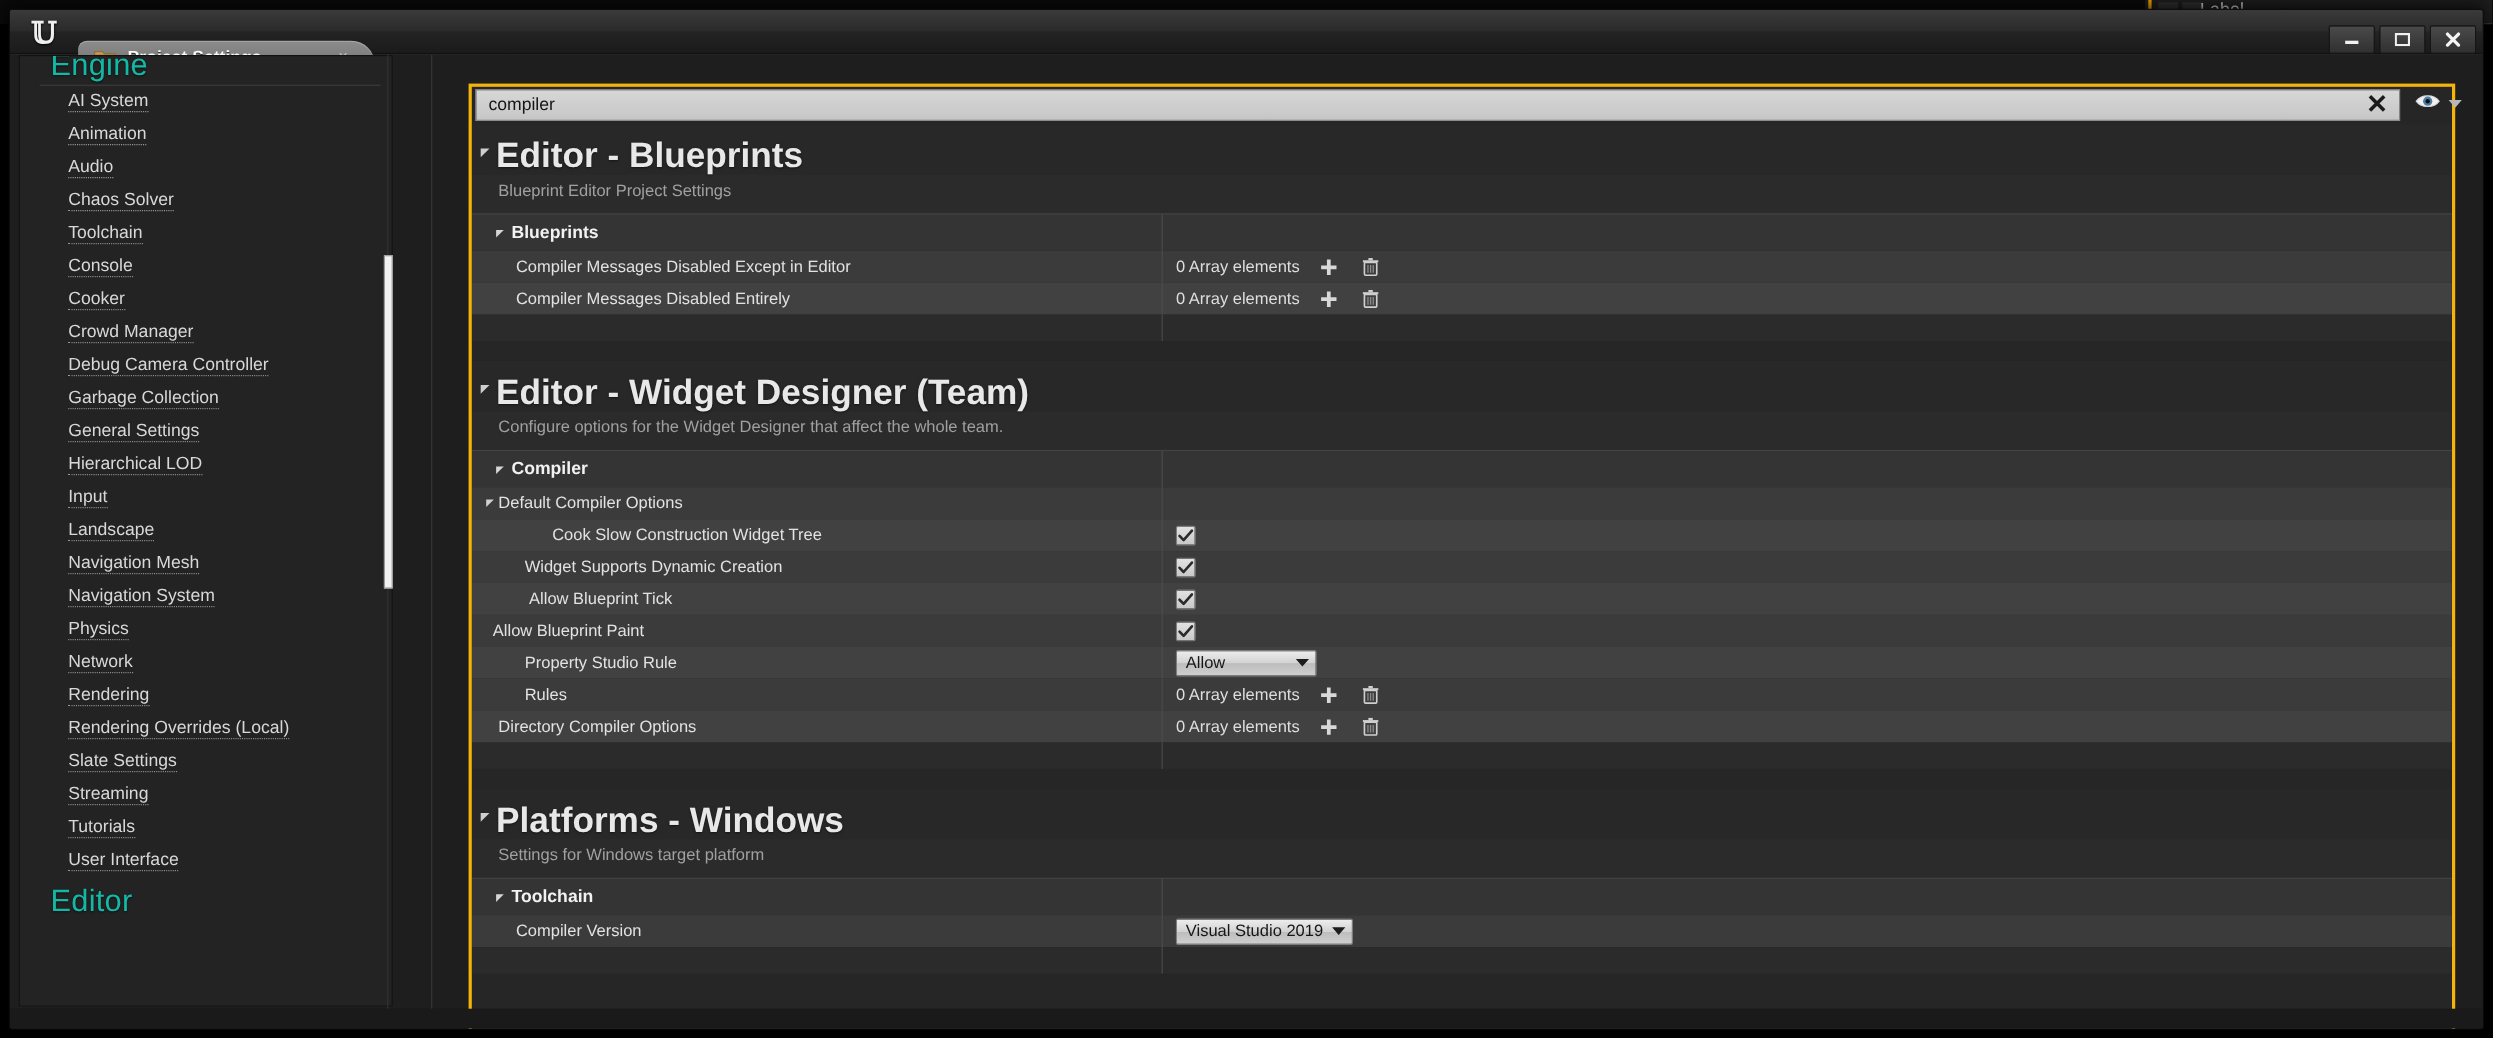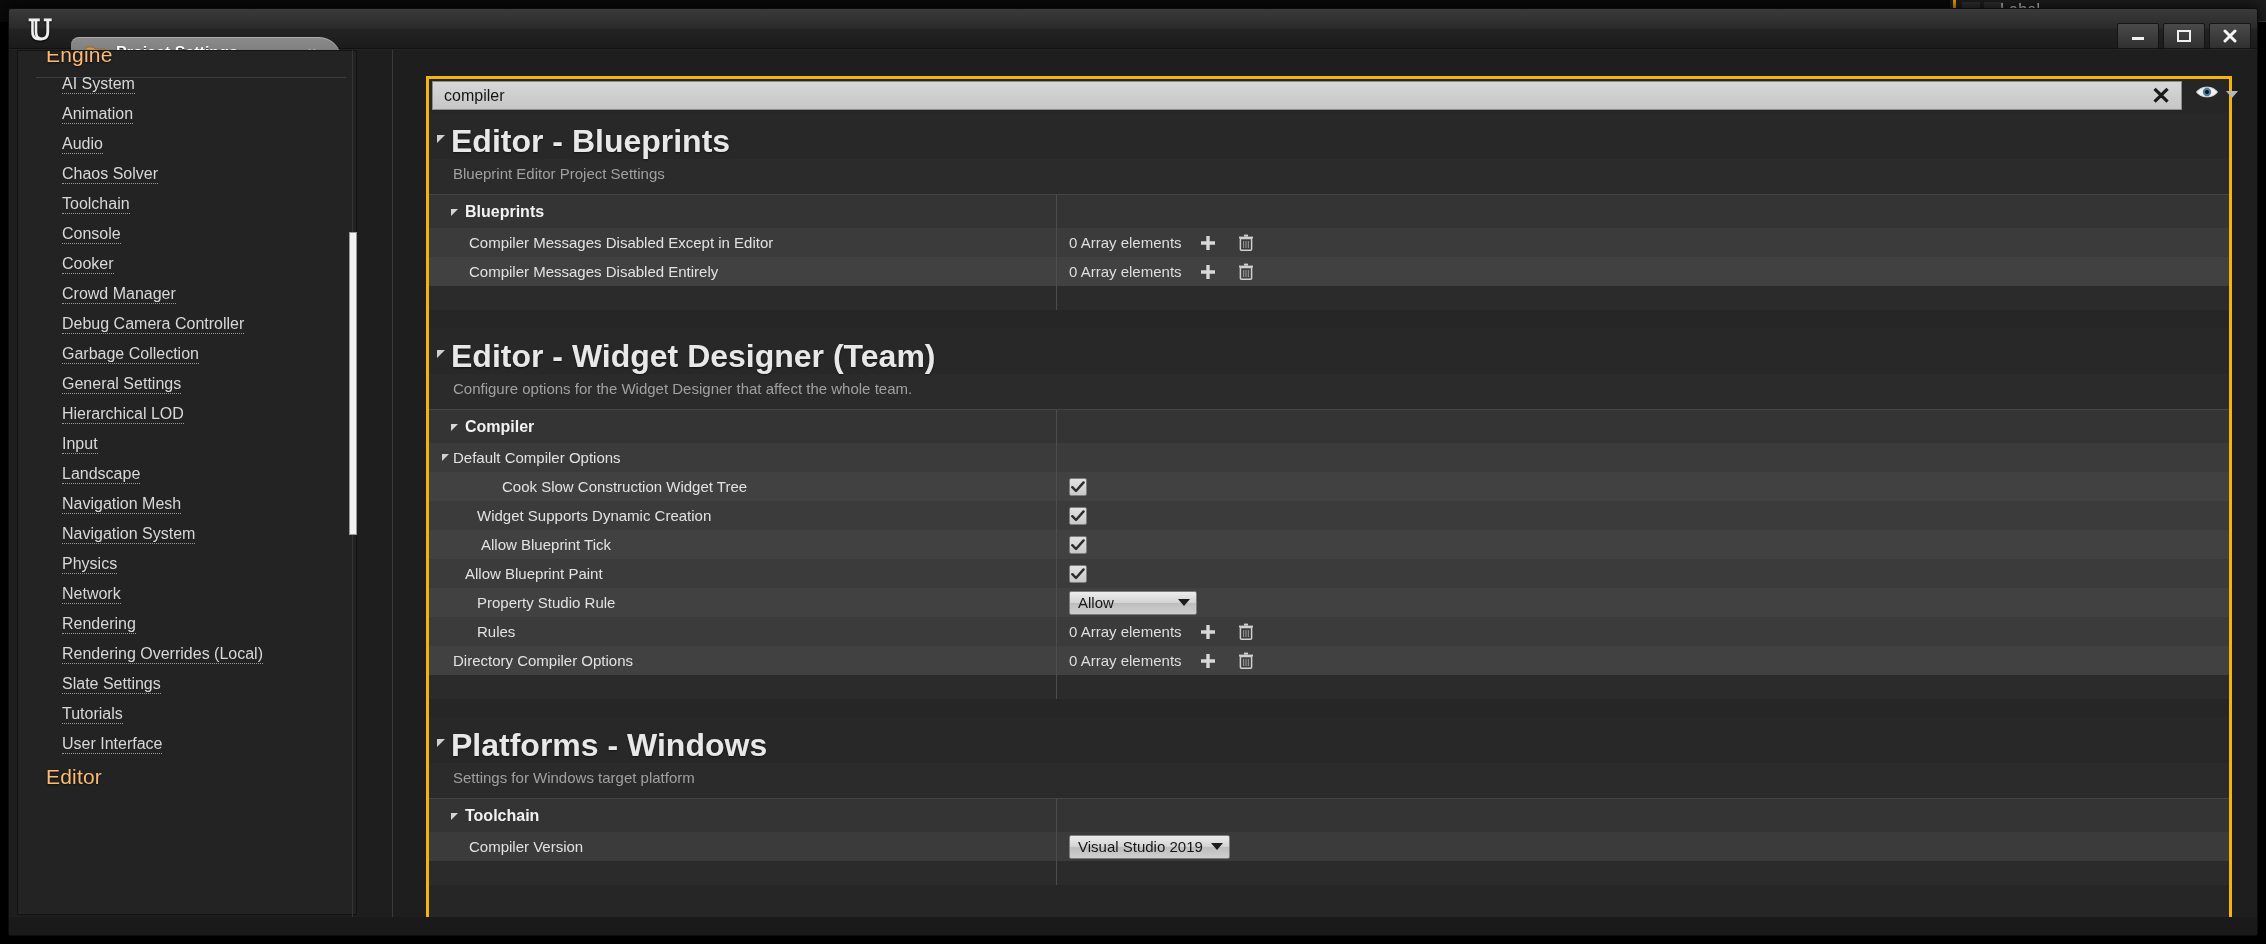--- a/index.html
+++ b/index.html
@@ -80,21 +80,21 @@
   
   .body { position:absolute; left:0; top:41px; right:0; bottom:0; background:#1e1e1e; }
 
   .sidebar {
     position:absolute; left:8px; top:0; width:340px; bottom:20px;
     background:#232323;
     border:1px solid #121212;
   }
   .sb-scroll { position:absolute; inset:0; overflow:hidden; }
   .sb-group {
-    font-size:21px; color:#fdba74; font-weight:normal;
+    font-size:28px; color:#14b8a6; font-weight:normal;
     padding:0 0 2px 28px; letter-spacing:.2px;
     text-shadow:0 1px 2px rgba(0,0,0,.6);
   }
   .sb-group.first { margin-top:-8px; }
   .sb-item {
     position:relative; height:30px; display:flex; align-items:center;
     padding-left:44px; cursor:pointer;
   }
   .sb-item .txt {
     font-size:16px; color:#d8d8d8;
@@ -338,20 +338,23 @@
             <div class="sb-item">
               <span class="txt">Rendering</span>
             </div>
             <div class="sb-item">
               <span class="txt">Rendering Overrides (Local)</span>
             </div>
             <div class="sb-item">
               <span class="txt">Slate Settings</span>
             </div>
             <div class="sb-item">
+              <span class="txt">Streaming</span>
+            </div>
+            <div class="sb-item">
               <span class="txt">Tutorials</span>
             </div>
             <div class="sb-item">
               <span class="txt">User Interface</span>
             </div>
             <div class="sb-group" style="margin-top: 6px;">Editor</div>
           </div>
         <div class="sb-bottom-fade"></div>
       </div>
       <div class="sb-track-line"></div>
@@ -478,21 +481,21 @@
                 <span class="col-split"></span>
                 <span class="val">
                   <span class="chk">
                     <svg width="14" height="12" viewBox="0 0 14 12">
                       <path d="M1.3 6.2 L5 10 L12.6 1.4" stroke="#2b2b2b" stroke-width="2.4" fill="none" stroke-linecap="round" stroke-linejoin="round"></path>
                     </svg>
                   </span>
                 </span>
               </div>
               <div class="row">
-                <span class="row-name" style="margin-left: 36px;">Allow Blueprint Paint</span>
+                <span class="row-name" style="margin-left: 19px;">Allow Blueprint Paint</span>
                 <span class="col-split"></span>
                 <span class="val">
                   <span class="chk">
                     <svg width="14" height="12" viewBox="0 0 14 12">
                       <path d="M1.3 6.2 L5 10 L12.6 1.4" stroke="#2b2b2b" stroke-width="2.4" fill="none" stroke-linecap="round" stroke-linejoin="round"></path>
                     </svg>
                   </span>
                 </span>
               </div>
               <div class="row alt">

